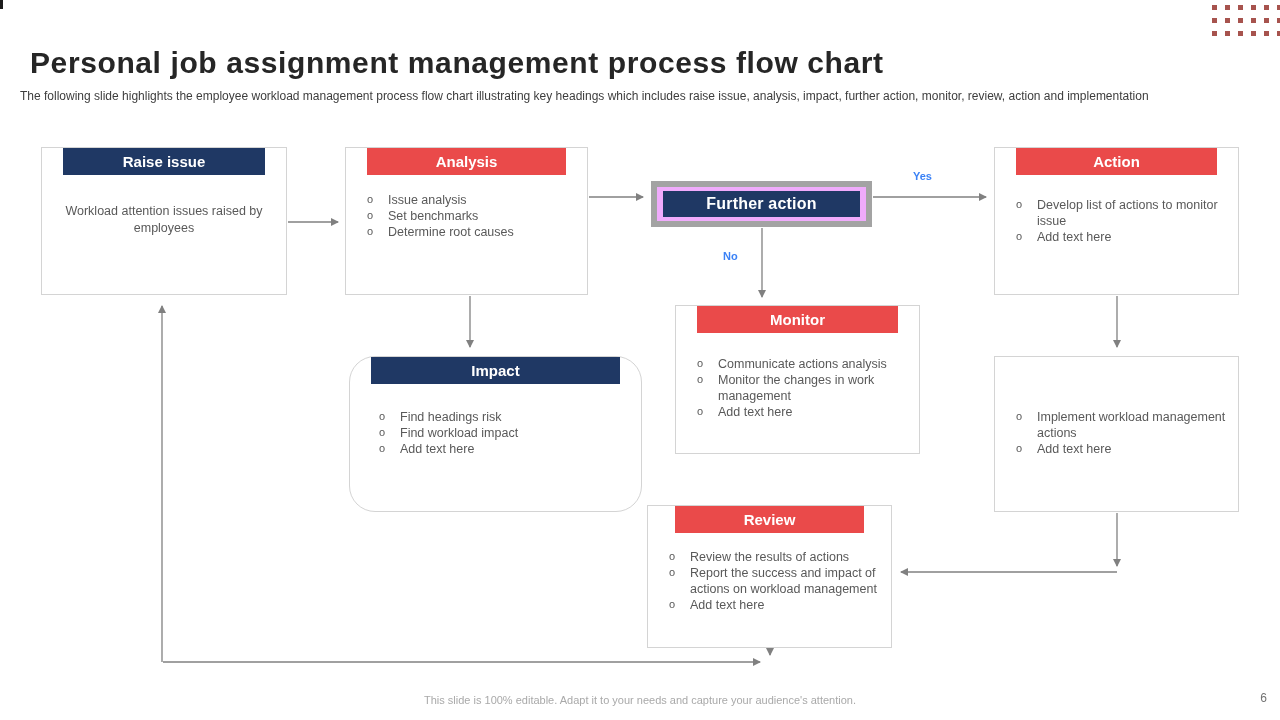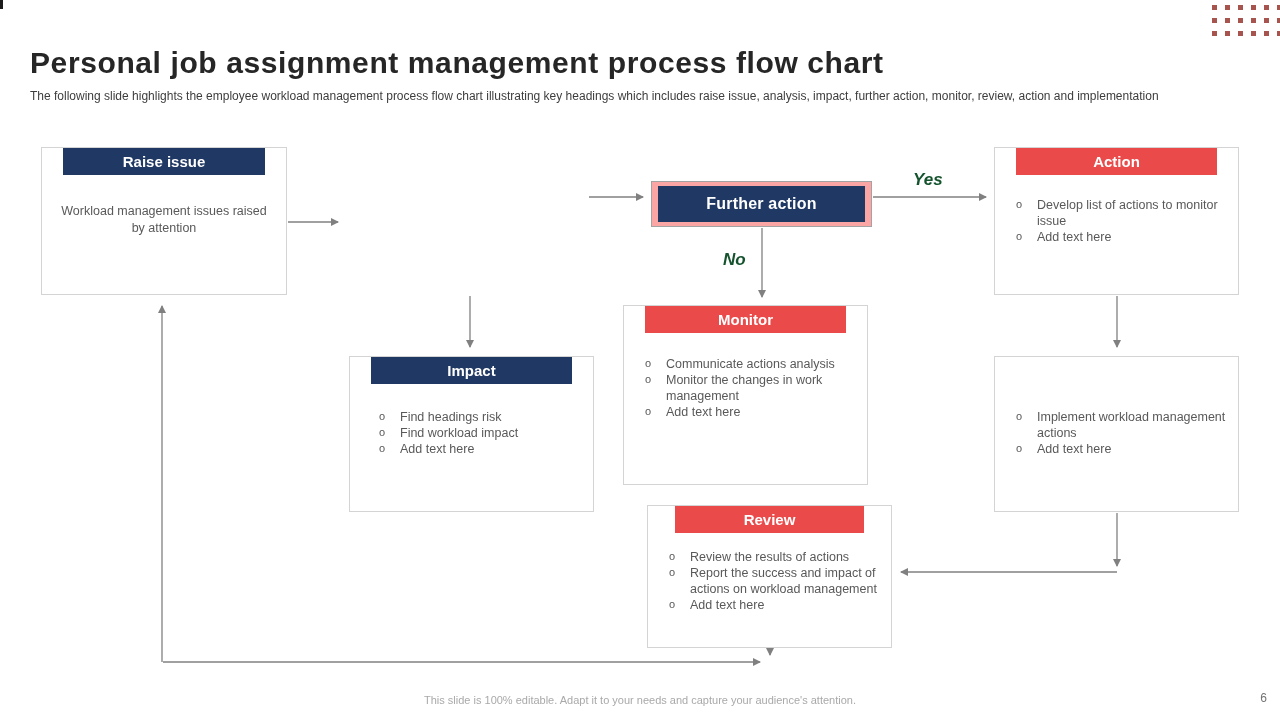--- a/index.html
+++ b/index.html
@@ -1,41 +1,41 @@
 <!DOCTYPE html>
 <html><head>
 <meta charset="utf-8">
 <style>
   html,body{margin:0;padding:0;background:#fff;}
   .slide{position:relative;width:1280px;height:720px;background:#ffffff;overflow:hidden;
          font-family:"Liberation Sans",sans-serif;}
   .corner-mark{position:absolute;left:0;top:0;width:3px;height:9px;background:#1c1c1c;}
   .title{position:absolute;left:30px;top:26px;font-size:30px;font-weight:700;color:#262626;
          letter-spacing:.6px;white-space:nowrap;}
-  .subtitle{position:absolute;left:30px;top:77px;width:1180px;font-size:12px;color:#3d3d3d;}
+  .subtitle{position:absolute;left:20px;top:77px;width:1180px;font-size:12px;color:#3d3d3d;}
   .dots{position:absolute;left:1212px;top:5px;display:grid;
         grid-template-columns:repeat(6,13px);grid-auto-rows:13px;}
   .dots i{width:5px;height:5px;background:#a7534e;display:block;}
   .node{position:absolute;background:#fff;border:1px solid #d4d4d4;box-sizing:border-box;}
   .hdr{position:absolute;top:0;left:21px;right:21px;height:27px;line-height:27px;text-align:center;
        color:#ffffff;font-weight:700;font-size:15px;}
   .hdr.navy{background:#1f3864;}
   .hdr.red{background:#ea4a4a;}
   .center-body{position:absolute;top:55px;left:12px;right:12px;text-align:center;font-size:12.5px;
                color:#595959;line-height:17px;margin:0;}
   ul.bullets{position:absolute;left:12px;right:4px;margin:0;padding:0;list-style:none;
              font-size:12.5px;color:#595959;line-height:16px;}
   ul.bullets li{position:relative;padding-left:30px;}
   ul.bullets li::before{content:"o";position:absolute;left:9px;top:-1px;font-size:11px;}
-  .decision-outer{position:absolute;left:651px;top:181px;width:221px;height:46px;background:#fca5a5;
-                  border:1px solid #a3a3a3;box-sizing:border-box;}
+  .decision-outer{position:absolute;left:651px;top:181px;width:221px;height:46px;background:#f0abfc;
+                  border:6px solid #a3a3a3;box-sizing:border-box;}
   .decision-inner{position:absolute;left:6px;top:4px;right:6px;bottom:4px;background:#1f3864;
                   color:#fff;font-weight:700;font-size:16px;display:flex;align-items:center;
                   justify-content:center;letter-spacing:.2px;}
-  .branch-label{position:absolute;font-size:17px;font-weight:700;color:#14532d;font-style:italic;}
+  .branch-label{position:absolute;font-size:11px;font-weight:700;color:#3b82f6;}
   .branch-label.yes{left:913px;top:170px;}
   .branch-label.no{left:723px;top:250px;}
   svg.arrows{position:absolute;left:0;top:0;pointer-events:none;}
   svg.arrows line{stroke:#808080;stroke-width:1.3;}
   .footer{position:absolute;left:0;right:0;top:694px;text-align:center;font-size:11px;color:#a9a9a9;}
   .pagenum{position:absolute;right:13px;top:691px;font-size:12px;color:#737373;}
 </style>
 </head>
 <body>
 
@@ -83,55 +83,65 @@
     <line x1="1117" y1="572" x2="901" y2="572" marker-end="url(#ah)"></line>
     <line x1="770" y1="649" x2="770" y2="655" marker-end="url(#ah)"></line>
     <line x1="163" y1="662" x2="760" y2="662" marker-end="url(#ah)"></line>
     <line x1="162" y1="662" x2="162" y2="306" marker-end="url(#ah)"></line>
   </svg>
 
   <div class="node" style="left:41px;top:147px;width:246px;height:148px;">
     <div class="hdr navy">
       <span>Raise issue</span>
     </div>
-    <p class="center-body">Workload management issues raised by attention</p>
+    <p class="center-body">Workload attention issues raised by employees</p>
   </div>
 
+  <div class="node" style="left:345px;top:147px;width:243px;height:148px;">
+    <div class="hdr red">
+      <span>Analysis</span>
+    </div>
+    <ul class="bullets" style="top:44px;">
+      <li>Issue analysis</li>
+      <li>Set benchmarks</li>
+      <li>Determine root causes</li>
+    </ul>
+  </div>
 
   <div class="decision-outer">
     <div class="decision-inner">
       <span>Further action</span>
     </div>
   </div>
 
   <div class="branch-label yes">Yes</div>
   <div class="branch-label no">No</div>
 
   <div class="node" style="left:994px;top:147px;width:245px;height:148px;">
     <div class="hdr red">
       <span>Action</span>
     </div>
     <ul class="bullets" style="top:49px;">
       <li>Develop list of actions to monitor issue</li>
       <li>Add text here</li>
     </ul>
   </div>
 
-  <div class="node" style="left:349px;top:356px;width:245px;height:156px;">
+  <div class="node" style="left:349px;top:356px;width:293px;height:156px;border-radius:26px;">
     <div class="hdr navy">
       <span>Impact</span>
     </div>
     <ul class="bullets" style="top:52px;left:20px;">
       <li>Find headings risk</li>
       <li>Find workload impact</li>
       <li>Add text here</li>
     </ul>
   </div>
 
-  <div class="node" style="left:623px;top:305px;width:245px;height:180px;">
+  <div class="node" style="left:675px;top:305px;width:245px;height:149px;">
     <div class="hdr red">
       <span>Monitor</span>
     </div>
     <ul class="bullets" style="top:50px;">
       <li>Communicate actions analysis</li>
       <li>Monitor the changes in work management</li>
       <li>Add text here</li>
     </ul>
   </div>
 

